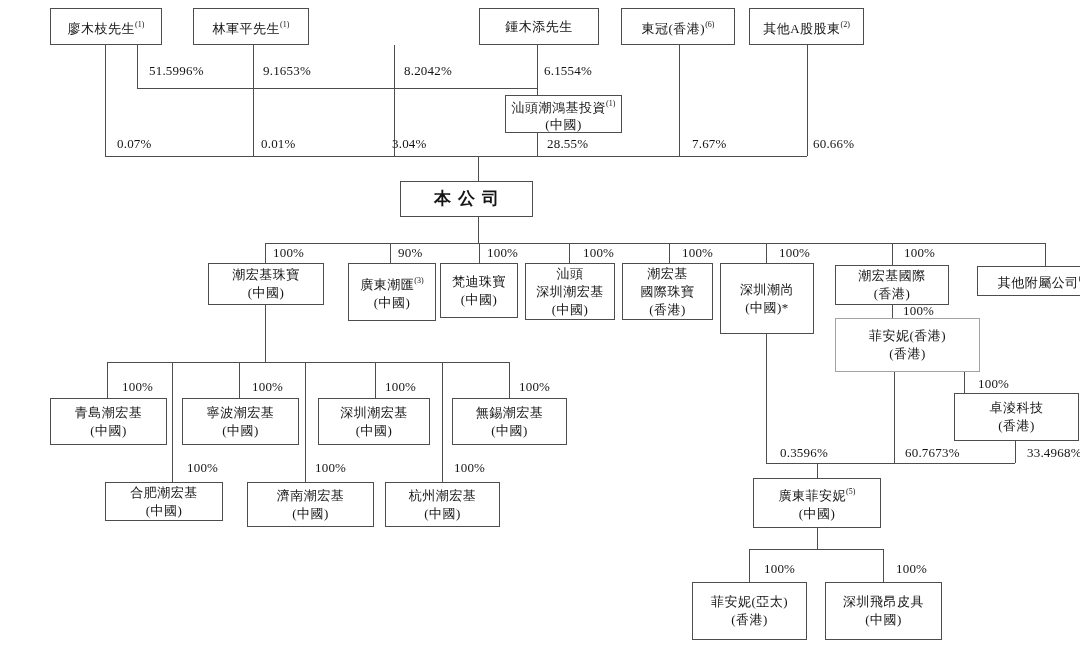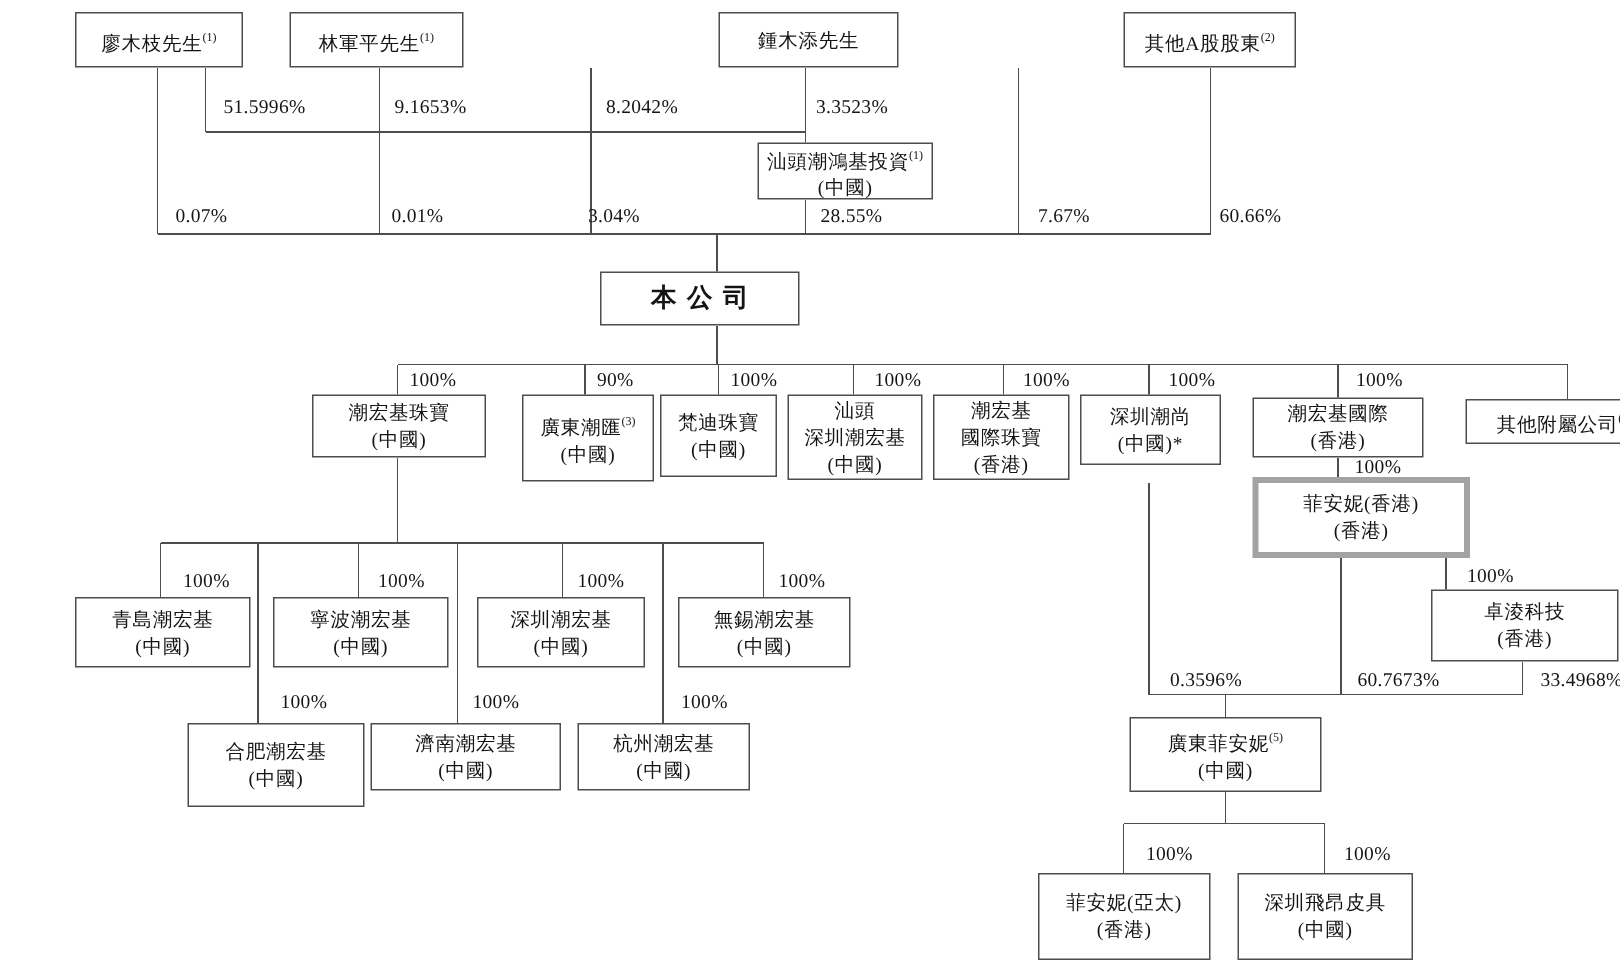--- a/index.html
+++ b/index.html
@@ -23,30 +23,30 @@
   #b-sh4{left:442px;top:8px;width:120px;height:37px}
   #b-sh5{left:584px;top:8px;width:114px;height:37px}
   #b-sh6{left:712px;top:8px;width:115px;height:37px}
   #b-stinvest{left:468px;top:95px;width:117px;height:38px;line-height:17px}
   #b-company{left:363px;top:181px;width:133px;height:36px;font-size:17px;font-weight:bold;letter-spacing:7px;padding-left:7px}
   #b-zhbjewel{left:171px;top:263px;width:116px;height:42px}
   #b-gdchaohui{left:311px;top:263px;width:88px;height:58px}
   #b-fandi{left:403px;top:263px;width:78px;height:55px}
   #b-streal{left:488px;top:263px;width:90px;height:57px}
   #b-intljewel{left:585px;top:263px;width:91px;height:57px}
-  #b-szchaoshang{left:683px;top:263px;width:94px;height:47px}
+  #b-szchaoshang{left:683px;top:263px;width:94px;height:71px}
   #b-chjintl{left:798px;top:265px;width:114px;height:40px}
   #b-othersubs{left:940px;top:266px;width:132px;height:30px}
-  #b-fionhk{left:798px;top:318px;width:145px;height:54px;border:4px solid #a3a3a3}
+  #b-fionhk{left:798px;top:318px;width:145px;height:54px;border:1px solid #a3a3a3}
   #b-zhuoling{left:917px;top:393px;width:125px;height:48px}
   #b-qingdao{left:13px;top:398px;width:117px;height:47px}
   #b-ningbo{left:145px;top:398px;width:117px;height:47px}
   #b-shenzhen{left:281px;top:398px;width:112px;height:47px}
   #b-wuxi{left:415px;top:398px;width:115px;height:47px}
-  #b-hefei{left:88px;top:482px;width:118px;height:56px}
+  #b-hefei{left:68px;top:482px;width:118px;height:39px}
   #b-jinan{left:210px;top:482px;width:127px;height:45px}
   #b-hangzhou{left:348px;top:482px;width:115px;height:45px}
   #b-gdfion{left:716px;top:478px;width:128px;height:50px}
   #b-fionap{left:655px;top:582px;width:115px;height:58px}
   #b-szfeiang{left:788px;top:582px;width:117px;height:58px}
   
   #p1{left:112px;top:64px}   #p2{left:226px;top:64px}   #p3{left:367px;top:64px}   #p4{left:507px;top:64px}
   #p5{left:80px;top:137px}   #p6{left:224px;top:137px}  #p7{left:355px;top:137px}  #p8{left:510px;top:137px}
   #p9{left:655px;top:137px}  #p10{left:776px;top:137px}
   #p11{left:236px;top:246px} #p12{left:361px;top:246px} #p13{left:450px;top:246px} #p14{left:546px;top:246px}
@@ -78,20 +78,23 @@
 
   <div class="node" id="b-sh1">
     <div class="ln"><span>廖木枝先生</span><sup>(1)</sup></div>
   </div>
   <div class="node" id="b-sh2">
     <div class="ln"><span>林軍平先生</span><sup>(1)</sup></div>
   </div>
   <div class="node" id="b-sh4">
     <div class="ln"><span>鍾木添先生</span></div>
   </div>
+  <div class="node" id="b-sh5">
+    <div class="ln"><span>東冠(香港)</span><sup>(6)</sup></div>
+  </div>
   <div class="node" id="b-sh6">
     <div class="ln"><span>其他A股股東</span><sup>(2)</sup></div>
   </div>
 
   <div class="node" id="b-stinvest">
     <div class="ln"><span>汕頭潮鴻基投資</span><sup>(1)</sup></div>
     <div class="ln">(中國)</div>
   </div>
 
   <div class="node" id="b-company">
@@ -178,21 +181,21 @@
     <div class="ln">(中國)</div>
   </div>
   <div class="node" id="b-hangzhou">
     <div class="ln">杭州潮宏基</div>
     <div class="ln">(中國)</div>
   </div>
 
   <span class="pct" id="p1">51.5996%</span>
   <span class="pct" id="p2">9.1653%</span>
   <span class="pct" id="p3">8.2042%</span>
-  <span class="pct" id="p4">3.3523%</span>
+  <span class="pct" id="p4">6.1554%</span>
   <span class="pct" id="p5">0.07%</span>
   <span class="pct" id="p6">0.01%</span>
   <span class="pct" id="p7">3.04%</span>
   <span class="pct" id="p8">28.55%</span>
   <span class="pct" id="p9">7.67%</span>
   <span class="pct" id="p10">60.66%</span>
   <span class="pct" id="p11">100%</span>
   <span class="pct" id="p12">90%</span>
   <span class="pct" id="p13">100%</span>
   <span class="pct" id="p14">100%</span>

